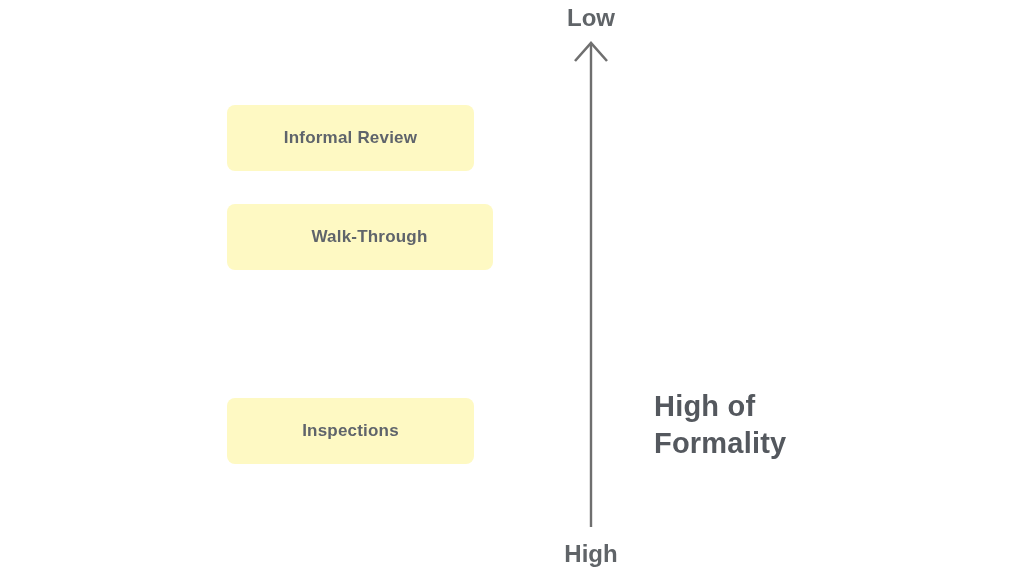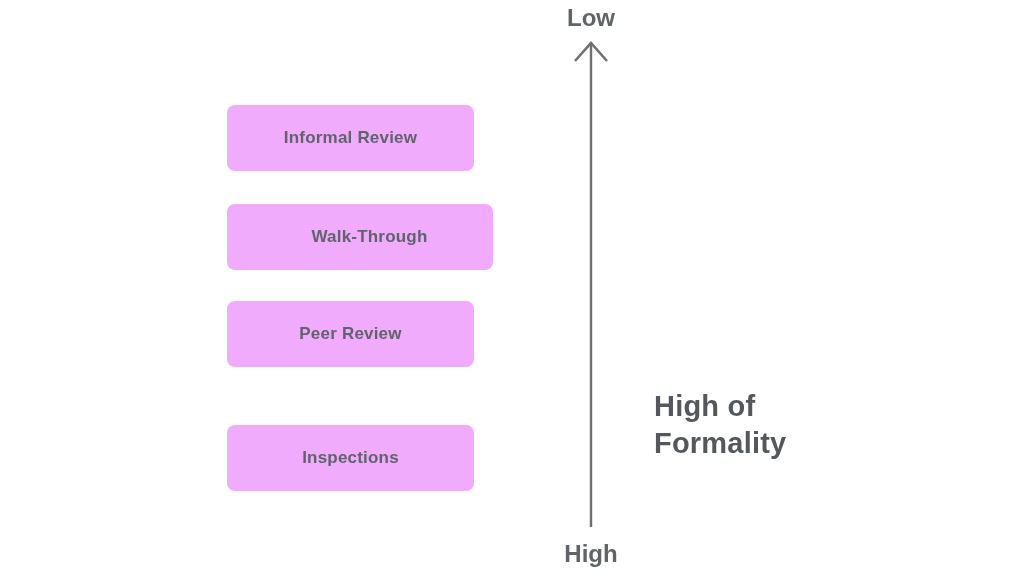--- a/index.html
+++ b/index.html
@@ -15,34 +15,34 @@
     width: 1024px;
     height: 576px;
     background: #ffffff;
     overflow: hidden;
   }
   .review-box {
     position: absolute;
     left: 227px;
     width: 247px;
     height: 66px;
-    background: #f0abfc;
+    background: #fef9c3;
     border-radius: 8px;
     display: flex;
     align-items: center;
     justify-content: center;
     font-size: 17px;
     font-weight: 700;
     color: #5F646B;
     letter-spacing: 0.2px;
   }
   .review-box.b0 { top: 105px; }
   .review-box.b1 { top: 204px; padding-left: 19px; }
   .review-box.b2 { top: 301px; }
-  .review-box.b3 { top: 398px; margin-top: 27px; }
+  .review-box.b3 { top: 398px; }
 
   .axis-arrow {
     position: absolute;
     left: 570px;
     top: 40px;
     width: 42px;
     height: 490px;
   }
   .axis-label {
     position: absolute;
@@ -72,23 +72,20 @@
 <body>
 
 <div class="canvas">
 
   <div class="review-box b0">
     <span>Informal Review</span>
   </div>
   <div class="review-box b1">
     <span>Walk-Through</span>
   </div>
-  <div class="review-box b2">
-    <span>Peer Review</span>
-  </div>
   <div class="review-box b3">
     <span>Inspections</span>
   </div>
 
   <svg class="axis-arrow" viewBox="0 0 42 490" xmlns="http://www.w3.org/2000/svg">
     <line x1="21" y1="4" x2="21" y2="487" stroke="#6F6F6F" stroke-width="2.4"></line>
     <polyline points="5,21 21,3 37,21" fill="none" stroke="#6F6F6F" stroke-width="2.6"></polyline>
   </svg>
 
   <div class="axis-label high">High</div>

